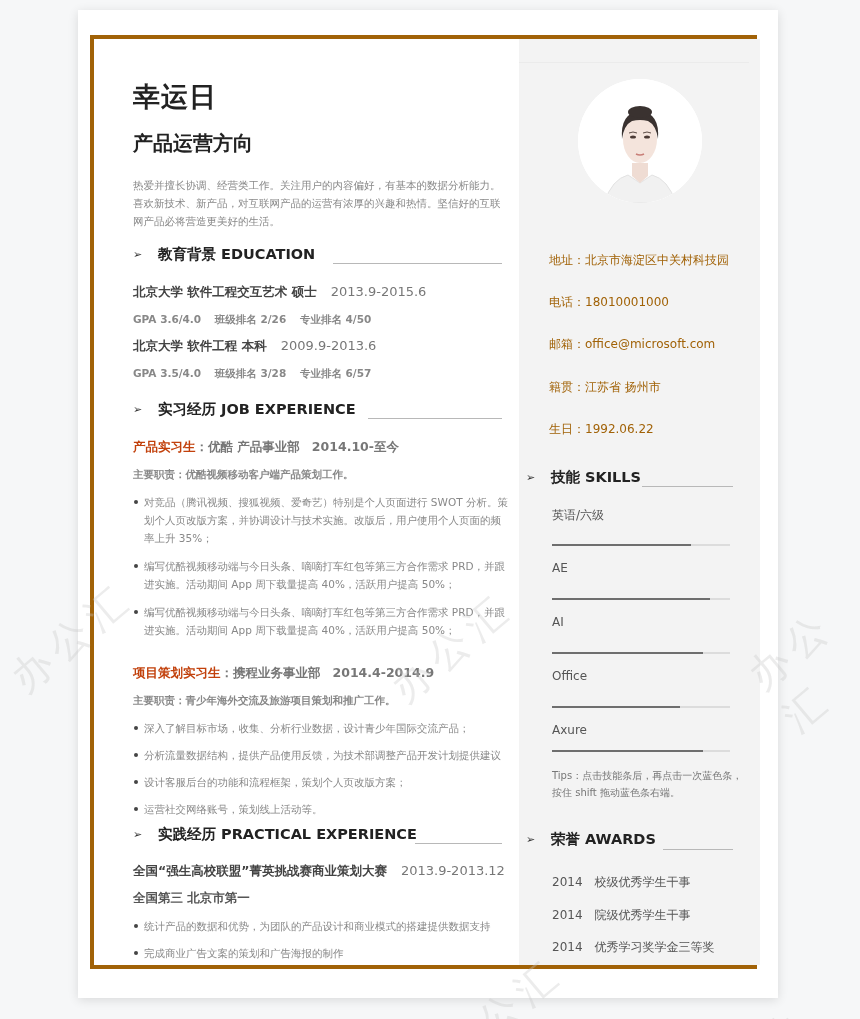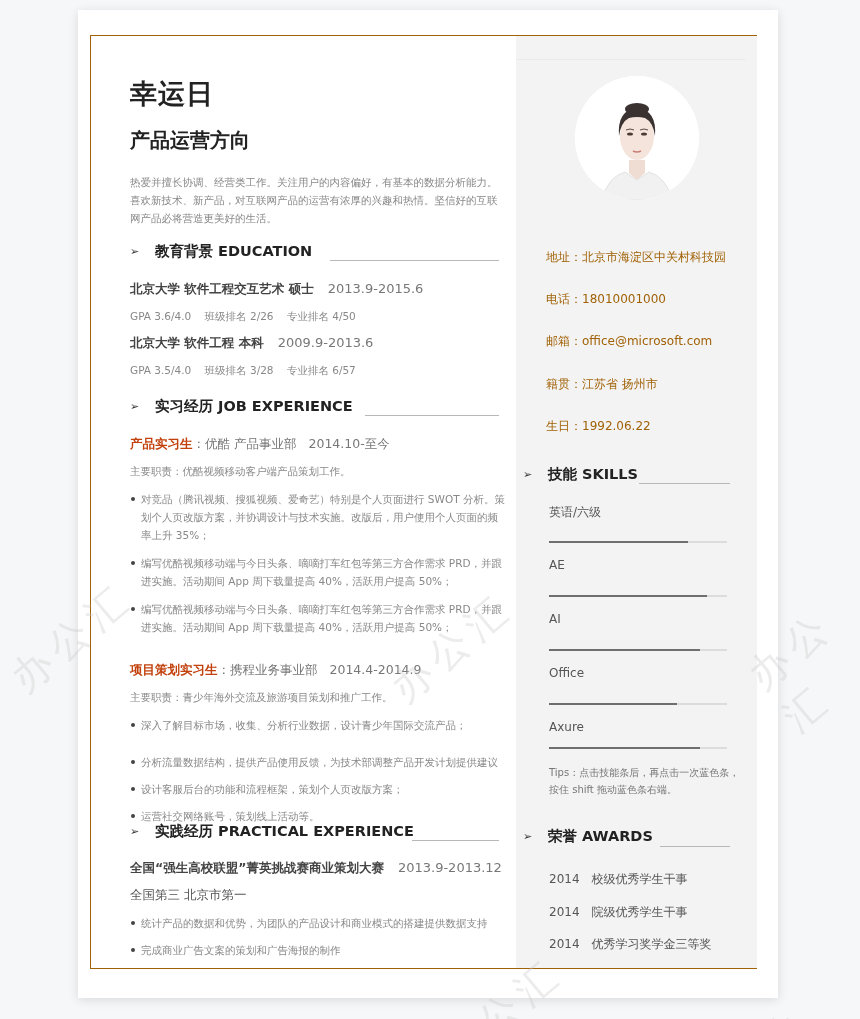--- a/index.html
+++ b/index.html
@@ -24,21 +24,21 @@
     position: absolute;
     left: 78px; top: 10px;
     width: 700px; height: 988px;
     background: #ffffff;
     box-shadow: 0 2px 10px rgba(0,0,0,0.12);
   }
   .inner {
     position: absolute;
     left: 12px; top: 25px;
     width: 667px; height: 934px;
-    border: 1px solid #a16207;
+    border: 4px solid #a16207;
     background: #fff;
   }
   .left {
     position: absolute;
     left: 0; top: 0;
     width: 425px; height: 100%;
   }
   .right {
     position: absolute;
     left: 425px; top: 0;
@@ -64,21 +64,21 @@
   .sec-head {
     position: absolute; left: 39px;
     display: flex; align-items: center;
     font-size: 14.5px; font-weight: bold; color: #222;
   }
   .sec-head .arrow { font-size: 11px; color: #333; width: 25px; }
   .sec-line {
     position: absolute; height: 1px; background: #b8b8b8;
   }
   .row {
-    position: absolute; left: 39px; white-space: nowrap;
+    position: absolute; left: 39px; white-space: nowrap; font-weight: bold;
   }
   .edu-title { font-size: 12.5px; font-weight: bold; color: #444; }
   .edu-title .date { font-weight: normal; color: #777; margin-left: 14px; font-size: 13px; }
   .small { font-size: 10.5px; color: #888; }
   .small span { margin-right: 10px; }
   .job-title { font-size: 12.5px; color: #444; }
   .job-title b { color: #c2410c; }
   .job-title .org { color: #777; }
   .job-title .date { color: #777; margin-left: 12px; font-size: 12.5px; }
   .bullets { position: absolute; left: 39px; width: 375px; }
@@ -166,21 +166,21 @@
         <div class="bullet" style="margin-bottom:10px;">对竞品（腾讯视频、搜狐视频、爱奇艺）特别是个人页面进行 SWOT 分析。策划个人页改版方案，并协调设计与技术实施。改版后，用户使用个人页面的频率上升 35%；</div>
         <div class="bullet" style="margin-bottom:10px;">编写优酷视频移动端与今日头条、嘀嘀打车红包等第三方合作需求 PRD，并跟进实施。活动期间 App 周下载量提高 40%，活跃用户提高 50%；</div>
         <div class="bullet">编写优酷视频移动端与今日头条、嘀嘀打车红包等第三方合作需求 PRD，并跟进实施。活动期间 App 周下载量提高 40%，活跃用户提高 50%；</div>
       </div>
 
       <div class="row job-title" style="top:626px;">
         <b>项目策划实习生</b><span class="org">：</span><span class="org">携程业务事业部</span><span class="date">2014.4-2014.9</span>
       </div>
       <div class="row small" style="top:655px;">主要职责：青少年海外交流及旅游项目策划和推广工作。</div>
       <div class="bullets" style="top:680px;">
-        <div class="bullet" style="margin-bottom:19px;">深入了解目标市场，收集、分析行业数据，设计青少年国际交流产品；</div>
+        <div class="bullet" style="margin-bottom:9px;">深入了解目标市场，收集、分析行业数据，设计青少年国际交流产品；</div>
         <div class="bullet" style="margin-bottom:9px;white-space:nowrap;">分析流量数据结构，提供产品使用反馈，为技术部调整产品开发计划提供建议</div>
         <div class="bullet" style="margin-bottom:9px;">设计客服后台的功能和流程框架，策划个人页改版方案；</div>
         <div class="bullet">运营社交网络账号，策划线上活动等。</div>
       </div>
 
       <div class="sec-head" style="top:786px;">
         <span class="arrow">➢</span>
         <span>实践经历 PRACTICAL EXPERIENCE</span>
       </div>
       <div class="sec-line" style="left:321px;top:804px;width:87px;"></div>

